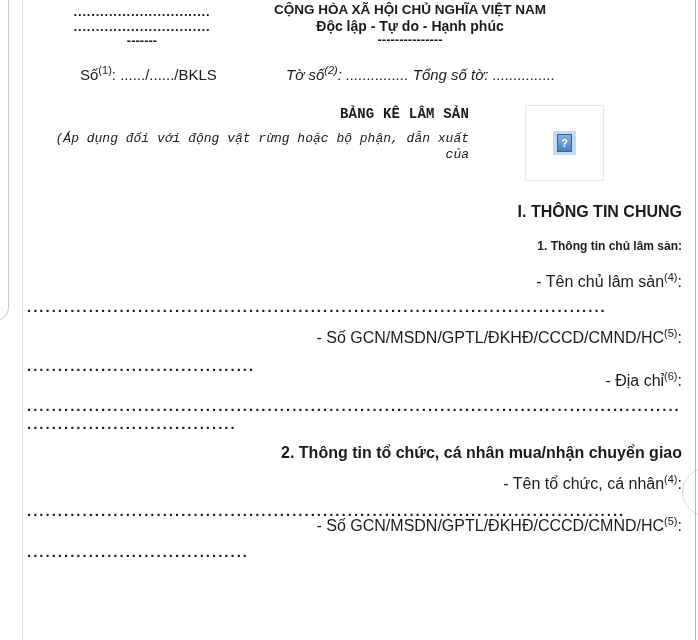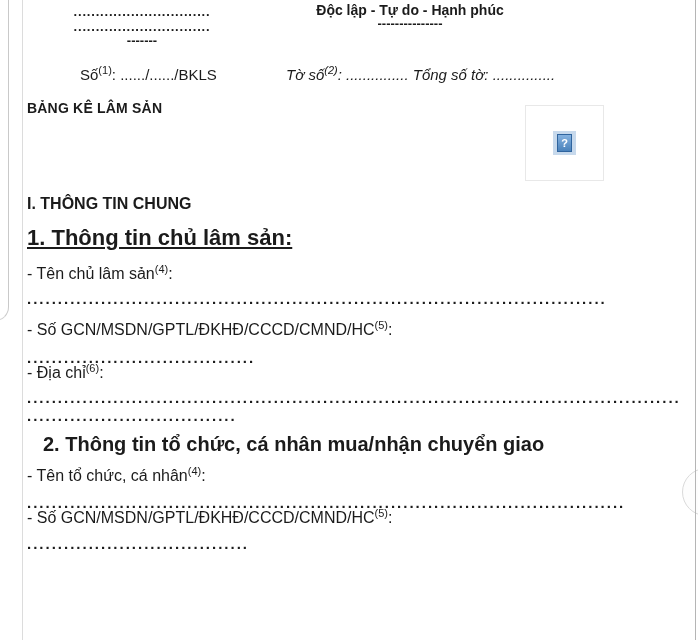--- a/index.html
+++ b/index.html
@@ -52,44 +52,44 @@
   .hdr-national .dash { line-height: 11px; font-size: 13px; }
 
   .num-row { position: absolute; top: 66px; left: 0; width: 100%; font-size: 15px; }
   .num-row .so { position: absolute; left: 80px; white-space: nowrap; }
   .num-row .toso { position: absolute; left: 286px; font-style: italic; white-space: nowrap; }
 
   sup { font-size: 11px; line-height: 0; }
 
   
   .title-block {
-    position: absolute; left: 27px; top: 100px; width: 442px; text-align: left;
+    position: absolute; left: 27px; top: 106px; width: 442px; text-align: right; font-family: Liberation Mono, monospace;
   }
   .doc-title { font-weight: 700; font-size: 14px; letter-spacing: 0.2px; }
   .doc-subtitle { margin-top: 9px; font-style: italic; font-size: 13px; line-height: 16px; }
 
   .img-box {
     position: absolute; left: 525px; top: 105px; width: 77px; height: 74px;
     border: 1px solid #e8e8e8; background: #ffffff;
     display: flex; align-items: center; justify-content: center;
   }
   .q-halo { padding: 3px 4px; background: #c7d9ec; }
   .q-icon {
     width: 13px; height: 16px;
     background: linear-gradient(#85b2e0, #4a82bb);
     border: 1px solid #2f649e;
     color: #ffffff; font-size: 11px; font-weight: 700;
     display: flex; align-items: center; justify-content: center;
   }
 
   
-  .main { position: absolute; left: 27px; top: 194px; width: 655px; }
+  .main { position: absolute; left: 27px; top: 202px; width: 655px; text-align: right; }
   .h-section { font-weight: 700; font-size: 16px; line-height: 20px; margin: 0; }
-  .h-sub { font-weight: 700; font-size: 22px; line-height: 20px; margin: 14px 0 0 0; text-decoration: underline; }
-  .h-sub2 { font-weight: 700; font-size: 20px; line-height: 23px; margin: 12px 0 0 16px; }
+  .h-sub { font-weight: 700; font-size: 12px; line-height: 20px; margin: 14px 0 0 0; }
+  .h-sub2 { font-weight: 700; font-size: 16px; line-height: 23px; margin: 12px 0 0 16px; }
   .field { font-size: 16px; line-height: 20px; white-space: nowrap; } .mt16 { margin-top: 16px; } .mt17 { }
   .mt10 { margin-top: 10px; }
   .dots-row {
     font-weight: 700; font-size: 15px; letter-spacing: 2px; color: #1c1c1c;
     line-height: 10px; height: 10px; overflow: hidden; white-space: nowrap;
   }
   .d-mt8 { margin-top: 8px; } .d-mt10 { margin-top: 10px; } .d-mt11 { margin-top: 11px; }
   .d-mt12 { margin-top: 12px; } .d-mt13 { margin-top: 13px; }
   .w578 { width: 578px; } .w226 { width: 226px; } .w651 { width: 651px; }
   .w208 { width: 208px; } .w597 { width: 597px; } .w222 { width: 222px; }
@@ -104,32 +104,34 @@
   <div class="edge-handle"></div>
   <div class="page-right-line"></div>
 
   <div class="hdr-org">
     <div>...............................</div>
     <div>...............................</div>
     <div class="dash">-------</div>
   </div>
 
   <div class="hdr-national">
+    <div>CỘNG HÒA XÃ HỘI CHỦ NGHĨA VIỆT NAM</div>
     <div class="motto">Độc lập - Tự do - Hạnh phúc</div>
     <div class="dash">---------------</div>
   </div>
 
   <div class="num-row">
     <span class="so"><span>Số</span><sup>(1)</sup><span>: ....../....../BKLS</span></span>
     <span class="toso"><span>Tờ số</span><sup>(2)</sup><span>: ............... Tổng số tờ: ...............</span></span>
   </div>
 
   <div class="title-block">
     <div class="doc-title">BẢNG KÊ LÂM SẢN</div>
     <div class="doc-subtitle">
+      <div>(Áp dụng đối với động vật rừng hoặc bộ phận, dẫn xuất của</div>
     </div>
   </div>
 
   <div class="img-box">
     <div class="q-halo">
       <div class="q-icon">?</div>
     </div>
   </div>
 
   <div class="main">

